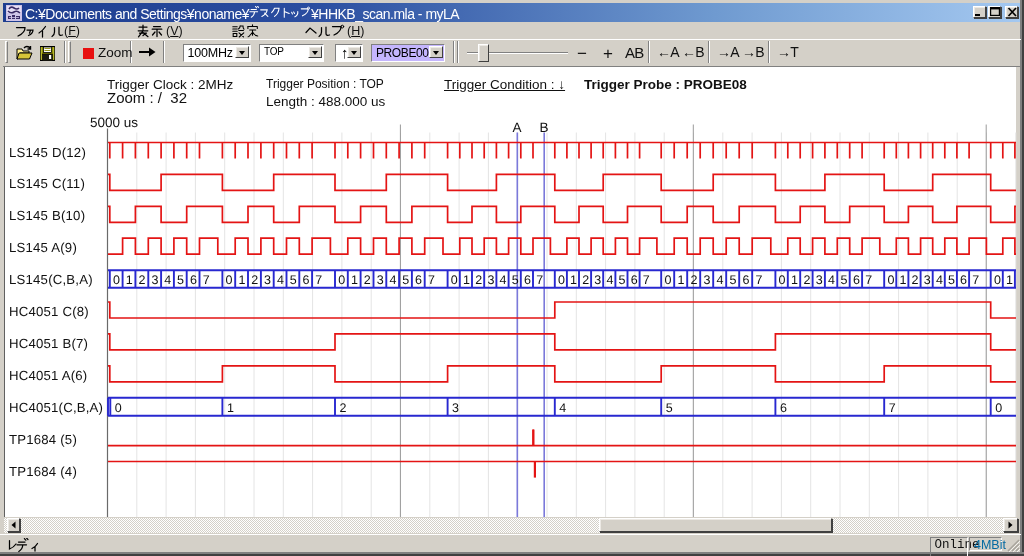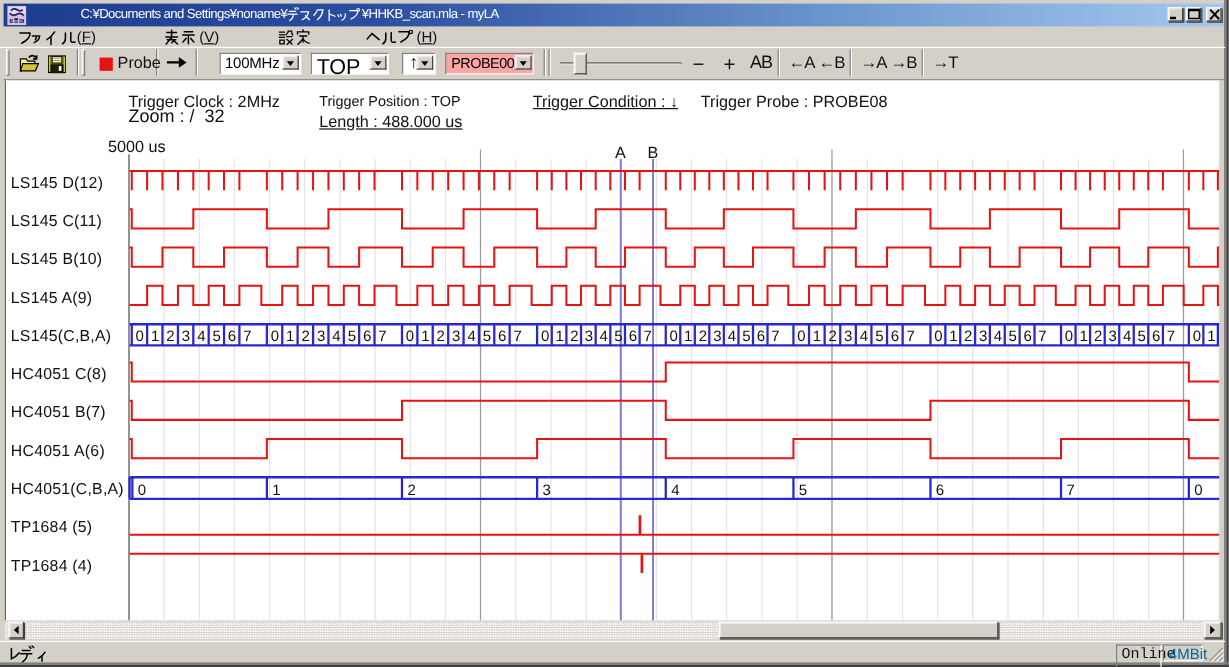--- a/index.html
+++ b/index.html
@@ -6,21 +6,21 @@
 <div style="position:absolute;left:0;top:552px;width:1024px;height:2px;background:#808080;"></div>
 <div style="position:absolute;left:0;top:554px;width:1024px;height:2px;background:#404040;"></div>
 <div style="position:absolute;left:3px;top:3px;width:1017px;height:18.5px;background:linear-gradient(90deg,#1e3d8f 0%,#2a4da0 30%,#6f9ad0 70%,#a4c8f0 100%);"></div>
 <div style="position:absolute;left:6px;top:4.5px;width:16px;height:16px;"><svg width="16" height="16" viewBox="0 0 16 16">
       <rect x="0" y="0" width="16" height="16" fill="#cfc4e8"></rect>
       <rect x="1" y="1" width="14" height="7" fill="#e6def5"></rect>
       <path d="M3 4q2-3 5-1t5 0M2 6q3 3 6 1t6 1" stroke="#3a2a66" stroke-width="1.6" fill="none"></path>
       <path d="M2 11h3v3h-3zM6 10h3v4h-3zM10 11h4v3h-4z" fill="#3a2a66"></path>
       <path d="M3 12.5h10" stroke="#cfc4e8" stroke-width="0.8"></path>
     </svg></div>
-<div class="txt" style="left:25px;top:6px;font-size:11px;color:#fff;letter-spacing:-0.5px;margin-left:42px;">C:¥Documents and Settings¥noname¥<span style="display:inline-block;width:62px;height:15px;position:relative;top:0px"><svg width="62" height="15" viewBox="0 0 62 15" style="vertical-align:top">
+<div class="txt" style="left:25px;top:6px;font-size:14px;color:#fff;letter-spacing:-0.5px;">C:¥Documents and Settings¥noname¥<span style="display:inline-block;width:62px;height:15px;position:relative;top:0px"><svg width="62" height="15" viewBox="0 0 62 15" style="vertical-align:top">
         <g stroke="#fff" stroke-width="1.3" fill="none" stroke-linecap="round">
           <path d="M2.5 3h6.5M1 5.8h9.5M6.8 5.8q-0.3 4.5-4 6.7" transform="translate(0,1) scale(0.82)"></path>
           <path d="M9.8 0.6l1.4 1.6M12 0l1.4 1.6" transform="translate(-1.5,0) scale(0.82)"></path>
           <path d="M2 3.5h8q-0.8 5-6.5 8M6.8 7.5l4 4" transform="translate(10,1) scale(0.82)"></path>
           <path d="M5.5 1.5q-1 3-3.5 5.5M5.5 1.5h5.5q-0.3 6-5.5 10" transform="translate(21,1) scale(0.82)"></path>
           <path d="M4 1.5v11M4 5.5l6 2.5" transform="translate(32,1) scale(0.82)"></path>
           <path d="M2 6.5l1 2M4.5 6l1 2M9.5 5.5q0.5 4.5-3.5 6.5" transform="translate(41,1) scale(0.82)"></path>
           <path d="M1.5 3.5h8.5q0.3 5-7 8.5" transform="translate(51,0) scale(0.82)"></path>
         </g>
         <circle cx="59.5" cy="2.2" r="1.1" fill="none" stroke="#fff" stroke-width="0.9"></circle>
@@ -89,50 +89,50 @@
 <div style="position:absolute;left:40px;top:45.5px;"><svg width="15" height="15" viewBox="0 0 15 15">
       <rect x="0.5" y="0.5" width="14" height="14" fill="#8a8a00" stroke="#000" stroke-width="1"></rect>
       <rect x="3.5" y="1" width="8" height="5.5" fill="#fff" stroke="#000" stroke-width="0.8"></rect>
       <rect x="4.5" y="2" width="6" height="1" fill="#9a9a20"></rect>
       <rect x="4.5" y="4" width="6" height="1" fill="#9a9a20"></rect>
       <rect x="2.5" y="8" width="10" height="7" fill="#1c1c10" stroke="#000" stroke-width="0.6"></rect>
       <rect x="9" y="9" width="2.2" height="4" fill="#fff"></rect>
       <path d="M1.2 1.2v12.6M13.8 1.2v12.6" stroke="#caca40" stroke-width="1"></path>
     </svg></div>
 <div style="position:absolute;left:82.5px;top:47.5px;width:11.5px;height:11.5px;background:#e81010;"></div>
-<div class="txt" style="left:98px;top:45px;font-size:13.5px;">Probe</div>
+<div class="txt" style="left:98px;top:45px;font-size:13.5px;">Zoom</div>
 <svg style="position:absolute;left:139px;top:47px" width="17" height="10" viewBox="0 0 17 10">
     <path d="M0 5h12" stroke="#000" stroke-width="2"></path>
     <path d="M10 0.5L16.5 5L10 9.5z" fill="#000"></path>
   </svg>
 <div class="sunk2" style="position:absolute;left:182.5px;top:43.5px;width:68px;height:18px;background:#fff;">
     <span style="position:absolute;left:4px;top:1.5px;font-size:12.5px;letter-spacing:-0.2px;color:#000;white-space:pre">100MHz</span>
     <div class="raised" style="position:absolute;right:1px;top:1px;width:14px;height:12.5px;box-shadow:inset 1px 1px 0 #ece9e4;">
       <svg width="12" height="11" viewBox="0 0 12 11" style="display:block">
         <path d="M3 4h6L6 8z" fill="#000"></path>
       </svg>
     </div>
   </div>
 <div class="sunk2" style="position:absolute;left:259px;top:43.5px;width:65px;height:18px;background:#fff;">
-    <span style="position:absolute;left:4px;top:1.5px;font-size:18px;letter-spacing:-0.2px;color:#000;white-space:pre">TOP</span>
+    <span style="position:absolute;left:4px;top:1.5px;font-size:10px;letter-spacing:-0.2px;color:#000;white-space:pre">TOP</span>
     <div class="raised" style="position:absolute;right:1px;top:1px;width:14px;height:12.5px;box-shadow:inset 1px 1px 0 #ece9e4;">
       <svg width="12" height="11" viewBox="0 0 12 11" style="display:block">
         <path d="M3 4h6L6 8z" fill="#000"></path>
       </svg>
     </div>
   </div>
 <div class="sunk2" style="position:absolute;left:335px;top:43.5px;width:28px;height:18px;background:#fff;">
     <span style="position:absolute;left:5px;top:1.5px;font-size:12.5px;letter-spacing:-0.2px;color:#000;white-space:pre"><span style="font-size:15px;position:relative;top:-2px">↑</span></span>
     <div class="raised" style="position:absolute;right:1px;top:1px;width:14px;height:12.5px;box-shadow:inset 1px 1px 0 #ece9e4;">
       <svg width="12" height="11" viewBox="0 0 12 11" style="display:block">
         <path d="M3 4h6L6 8z" fill="#000"></path>
       </svg>
     </div>
   </div>
-<div class="sunk2" style="position:absolute;left:371px;top:43.5px;width:74px;height:18px;background:#fca5a5;">
+<div class="sunk2" style="position:absolute;left:371px;top:43.5px;width:74px;height:18px;background:#c4b5fd;">
     <span style="position:absolute;left:4px;top:1.5px;font-size:12.5px;letter-spacing:-0.2px;color:#000;white-space:pre"><span style="font-size:12px;letter-spacing:-0.4px">PROBE00</span></span>
     <div class="raised" style="position:absolute;right:1px;top:1px;width:14px;height:12.5px;box-shadow:inset 1px 1px 0 #ece9e4;">
       <svg width="12" height="11" viewBox="0 0 12 11" style="display:block">
         <path d="M3 4h6L6 8z" fill="#000"></path>
       </svg>
     </div>
   </div>
 <div style="position:absolute;left:467px;top:52px;width:101px;height:2px;border-top:1px solid #808080;border-bottom:1px solid #fff;background:#404040;"></div>
 <div style="position:absolute;left:478px;top:44px;width:11px;height:18px;background:#d4d0c8;border-top:1px solid #fff;border-left:1px solid #fff;border-right:1px solid #404040;border-bottom:1px solid #404040;box-shadow:inset 1px 1px 0 #ece9e4;"></div>
 <div class="txt" style="left:577px;top:44px;font-size:17px;letter-spacing:-0.8px;">−</div>
@@ -144,23 +144,23 @@
 <div class="txt" style="left:742px;top:44px;font-size:14px;letter-spacing:-0.8px;">→B</div>
 <div class="txt" style="left:777px;top:44px;font-size:14px;letter-spacing:-0.8px;">→T</div>
 <div class="sep" style="left:648px;top:41px;height:22px;"></div>
 <div class="sep" style="left:708px;top:41px;height:22px;"></div>
 <div class="sep" style="left:768px;top:41px;height:22px;"></div>
 <div style="position:absolute;left:4px;top:67px;width:1013px;height:450px;background:#fff;border-left:1.5px solid #606060;"></div>
 <div style="position:absolute;left:1016px;top:67px;width:4px;height:450px;background:#d4d0c8;"></div>
 <div class="txt" style="left:107px;top:77px;font-size:13.5px;letter-spacing:0px;">Trigger Clock : 2MHz</div>
 <div class="txt" style="left:107px;top:89px;font-size:15px;letter-spacing:0px;">Zoom : /  32</div>
 <div class="txt" style="left:266px;top:77px;font-size:12px;letter-spacing:0px;">Trigger Position : TOP</div>
-<div class="txt" style="left:266px;top:93.5px;font-size:13.5px;letter-spacing:0px;text-decoration:underline;">Length : 488.000 us</div>
+<div class="txt" style="left:266px;top:93.5px;font-size:13.5px;letter-spacing:0px;">Length : 488.000 us</div>
 <div class="txt" style="left:444px;top:77px;font-size:13.5px;letter-spacing:0px;text-decoration:underline;">Trigger Condition : ↓</div>
-<div class="txt" style="left:584px;top:77px;font-size:13.5px;letter-spacing:0px;">Trigger Probe : PROBE08</div>
+<div class="txt" style="left:584px;top:77px;font-size:13.5px;letter-spacing:0px;font-weight:bold;">Trigger Probe : PROBE08</div>
 <svg width="1024" height="449" viewBox="0 68 1024 449" style="position:absolute;left:0;top:68px" text-rendering="geometricPrecision">
     <path d="M136.8 132.5V517.0M166.1 132.5V517.0M195.4 132.5V517.0M224.7 132.5V517.0M254.0 132.5V517.0M283.3 132.5V517.0M312.6 132.5V517.0M341.9 132.5V517.0M371.2 132.5V517.0M400.5 132.5V517.0M429.8 132.5V517.0M459.1 132.5V517.0M488.4 132.5V517.0M517.7 132.5V517.0M547.0 132.5V517.0M576.3 132.5V517.0M605.6 132.5V517.0M634.9 132.5V517.0M664.2 132.5V517.0M693.5 132.5V517.0M722.8 132.5V517.0M752.1 132.5V517.0M781.4 132.5V517.0M810.7 132.5V517.0M840.0 132.5V517.0M869.3 132.5V517.0M898.6 132.5V517.0M927.9 132.5V517.0M957.2 132.5V517.0M986.5 132.5V517.0M1015.8 132.5V517.0" stroke="#e4e4e4" stroke-width="1"></path>
     <path d="M400.4 124.5V517.0M693.3 124.5V517.0M986.2 124.5V517.0" stroke="#9a9a9a" stroke-width="1"></path>
     <path d="M107.5 128.5V517.0" stroke="#6a6a6a" stroke-width="1.2"></path>
     <path d="M517.3 132.5V517M544.2 132.5V517" stroke="#7b79da" stroke-width="1.6"></path>
     <path d="M108.0 142.5L1016.0 142.5M109.8 142.5L109.8 158.5M122.6 142.5L122.6 158.5M135.4 142.5L135.4 158.5M148.3 142.5L148.3 158.5M161.1 142.5L161.1 158.5M173.9 142.5L173.9 158.5M186.7 142.5L186.7 158.5M199.5 142.5L199.5 158.5M222.4 142.5L222.4 158.5M235.2 142.5L235.2 158.5M248.0 142.5L248.0 158.5M260.9 142.5L260.9 158.5M273.7 142.5L273.7 158.5M286.5 142.5L286.5 158.5M299.3 142.5L299.3 158.5M312.1 142.5L312.1 158.5M335.0 142.5L335.0 158.5M347.8 142.5L347.8 158.5M360.6 142.5L360.6 158.5M373.5 142.5L373.5 158.5M386.3 142.5L386.3 158.5M399.1 142.5L399.1 158.5M411.9 142.5L411.9 158.5M424.7 142.5L424.7 158.5M447.6 142.5L447.6 158.5M459.8 142.5L459.8 158.5M472.0 142.5L472.0 158.5M484.2 142.5L484.2 158.5M496.4 142.5L496.4 158.5M508.6 142.5L508.6 158.5M520.8 142.5L520.8 158.5M533.0 142.5L533.0 158.5M554.8 142.5L554.8 158.5M566.9 142.5L566.9 158.5M579.0 142.5L579.0 158.5M591.1 142.5L591.1 158.5M603.2 142.5L603.2 158.5M615.4 142.5L615.4 158.5M627.5 142.5L627.5 158.5M639.6 142.5L639.6 158.5M661.2 142.5L661.2 158.5M674.2 142.5L674.2 158.5M687.2 142.5L687.2 158.5M700.2 142.5L700.2 158.5M713.2 142.5L713.2 158.5M726.2 142.5L726.2 158.5M739.2 142.5L739.2 158.5M752.2 142.5L752.2 158.5M775.4 142.5L775.4 158.5M787.8 142.5L787.8 158.5M800.2 142.5L800.2 158.5M812.6 142.5L812.6 158.5M824.9 142.5L824.9 158.5M837.3 142.5L837.3 158.5M849.7 142.5L849.7 158.5M862.1 142.5L862.1 158.5M884.2 142.5L884.2 158.5M896.3 142.5L896.3 158.5M908.4 142.5L908.4 158.5M920.6 142.5L920.6 158.5M932.7 142.5L932.7 158.5M944.8 142.5L944.8 158.5M956.9 142.5L956.9 158.5M969.1 142.5L969.1 158.5M990.7 142.5L990.7 158.5M1002.8 142.5L1002.8 158.5M1014.9 142.5L1014.9 158.5" stroke="#e41414" stroke-width="1.7" fill="none" stroke-linejoin="miter"></path>
     <path d="M108.0 174.4L109.8 174.4L109.8 190.4L161.1 190.4L161.1 174.4L222.4 174.4L222.4 190.4L273.7 190.4L273.7 174.4L335.0 174.4L335.0 190.4L386.3 190.4L386.3 174.4L447.6 174.4L447.6 190.4L496.4 190.4L496.4 174.4L554.8 174.4L554.8 190.4L603.2 190.4L603.2 174.4L661.2 174.4L661.2 190.4L713.2 190.4L713.2 174.4L775.4 174.4L775.4 190.4L824.9 190.4L824.9 174.4L884.2 174.4L884.2 190.4L932.7 190.4L932.7 174.4L990.7 174.4L990.7 190.4L1016.0 190.4" stroke="#e41414" stroke-width="1.7" fill="none" stroke-linejoin="miter"></path>
     <path d="M108.0 206.3L109.8 206.3L109.8 222.3L135.4 222.3L135.4 206.3L161.1 206.3L161.1 222.3L186.7 222.3L186.7 206.3L222.4 206.3L222.4 222.3L248.0 222.3L248.0 206.3L273.7 206.3L273.7 222.3L299.3 222.3L299.3 206.3L335.0 206.3L335.0 222.3L360.6 222.3L360.6 206.3L386.3 206.3L386.3 222.3L411.9 222.3L411.9 206.3L447.6 206.3L447.6 222.3L472.0 222.3L472.0 206.3L496.4 206.3L496.4 222.3L520.8 222.3L520.8 206.3L554.8 206.3L554.8 222.3L579.0 222.3L579.0 206.3L603.2 206.3L603.2 222.3L627.5 222.3L627.5 206.3L661.2 206.3L661.2 222.3L687.2 222.3L687.2 206.3L713.2 206.3L713.2 222.3L739.2 222.3L739.2 206.3L775.4 206.3L775.4 222.3L800.2 222.3L800.2 206.3L824.9 206.3L824.9 222.3L849.7 222.3L849.7 206.3L884.2 206.3L884.2 222.3L908.4 222.3L908.4 206.3L932.7 206.3L932.7 222.3L956.9 222.3L956.9 206.3L990.7 206.3L990.7 222.3L1014.9 222.3L1014.9 206.3L1016.0 206.3" stroke="#e41414" stroke-width="1.7" fill="none" stroke-linejoin="miter"></path>
     <path d="M108.0 254.2L122.6 254.2L122.6 238.2L135.4 238.2L135.4 254.2L148.3 254.2L148.3 238.2L161.1 238.2L161.1 254.2L173.9 254.2L173.9 238.2L186.7 238.2L186.7 254.2L199.5 254.2L199.5 238.2L217.8 238.2L217.8 254.2L235.2 254.2L235.2 238.2L248.0 238.2L248.0 254.2L260.9 254.2L260.9 238.2L273.7 238.2L273.7 254.2L286.5 254.2L286.5 238.2L299.3 238.2L299.3 254.2L312.1 254.2L312.1 238.2L330.4 238.2L330.4 254.2L347.8 254.2L347.8 238.2L360.6 238.2L360.6 254.2L373.5 254.2L373.5 238.2L386.3 238.2L386.3 254.2L399.1 254.2L399.1 238.2L411.9 238.2L411.9 254.2L424.7 254.2L424.7 238.2L443.0 238.2L443.0 254.2L459.8 254.2L459.8 238.2L472.0 238.2L472.0 254.2L484.2 254.2L484.2 238.2L496.4 238.2L496.4 254.2L508.6 254.2L508.6 238.2L520.8 238.2L520.8 254.2L533.0 254.2L533.0 238.2L550.4 238.2L550.4 254.2L566.9 254.2L566.9 238.2L579.0 238.2L579.0 254.2L591.1 254.2L591.1 238.2L603.2 238.2L603.2 254.2L615.4 254.2L615.4 238.2L627.5 238.2L627.5 254.2L639.6 254.2L639.6 238.2L656.9 238.2L656.9 254.2L674.2 254.2L674.2 238.2L687.2 238.2L687.2 254.2L700.2 254.2L700.2 238.2L713.2 238.2L713.2 254.2L726.2 254.2L726.2 238.2L739.2 238.2L739.2 254.2L752.2 254.2L752.2 238.2L770.8 238.2L770.8 254.2L787.8 254.2L787.8 238.2L800.2 238.2L800.2 254.2L812.6 254.2L812.6 238.2L824.9 238.2L824.9 254.2L837.3 254.2L837.3 238.2L849.7 238.2L849.7 254.2L862.1 254.2L862.1 238.2L879.8 238.2L879.8 254.2L896.3 254.2L896.3 238.2L908.4 238.2L908.4 254.2L920.6 254.2L920.6 238.2L932.7 238.2L932.7 254.2L944.8 254.2L944.8 238.2L956.9 238.2L956.9 254.2L969.1 254.2L969.1 238.2L986.4 238.2L986.4 254.2L1002.8 254.2L1002.8 238.2L1014.9 238.2L1014.9 254.2L1016.0 254.2" stroke="#e41414" stroke-width="1.7" fill="none" stroke-linejoin="miter"></path>
     <path d="M108.0 302.0L109.8 302.0L109.8 318.0L554.8 318.0L554.8 302.0L990.7 302.0L990.7 318.0L1016.0 318.0" stroke="#e41414" stroke-width="1.7" fill="none" stroke-linejoin="miter"></path>

